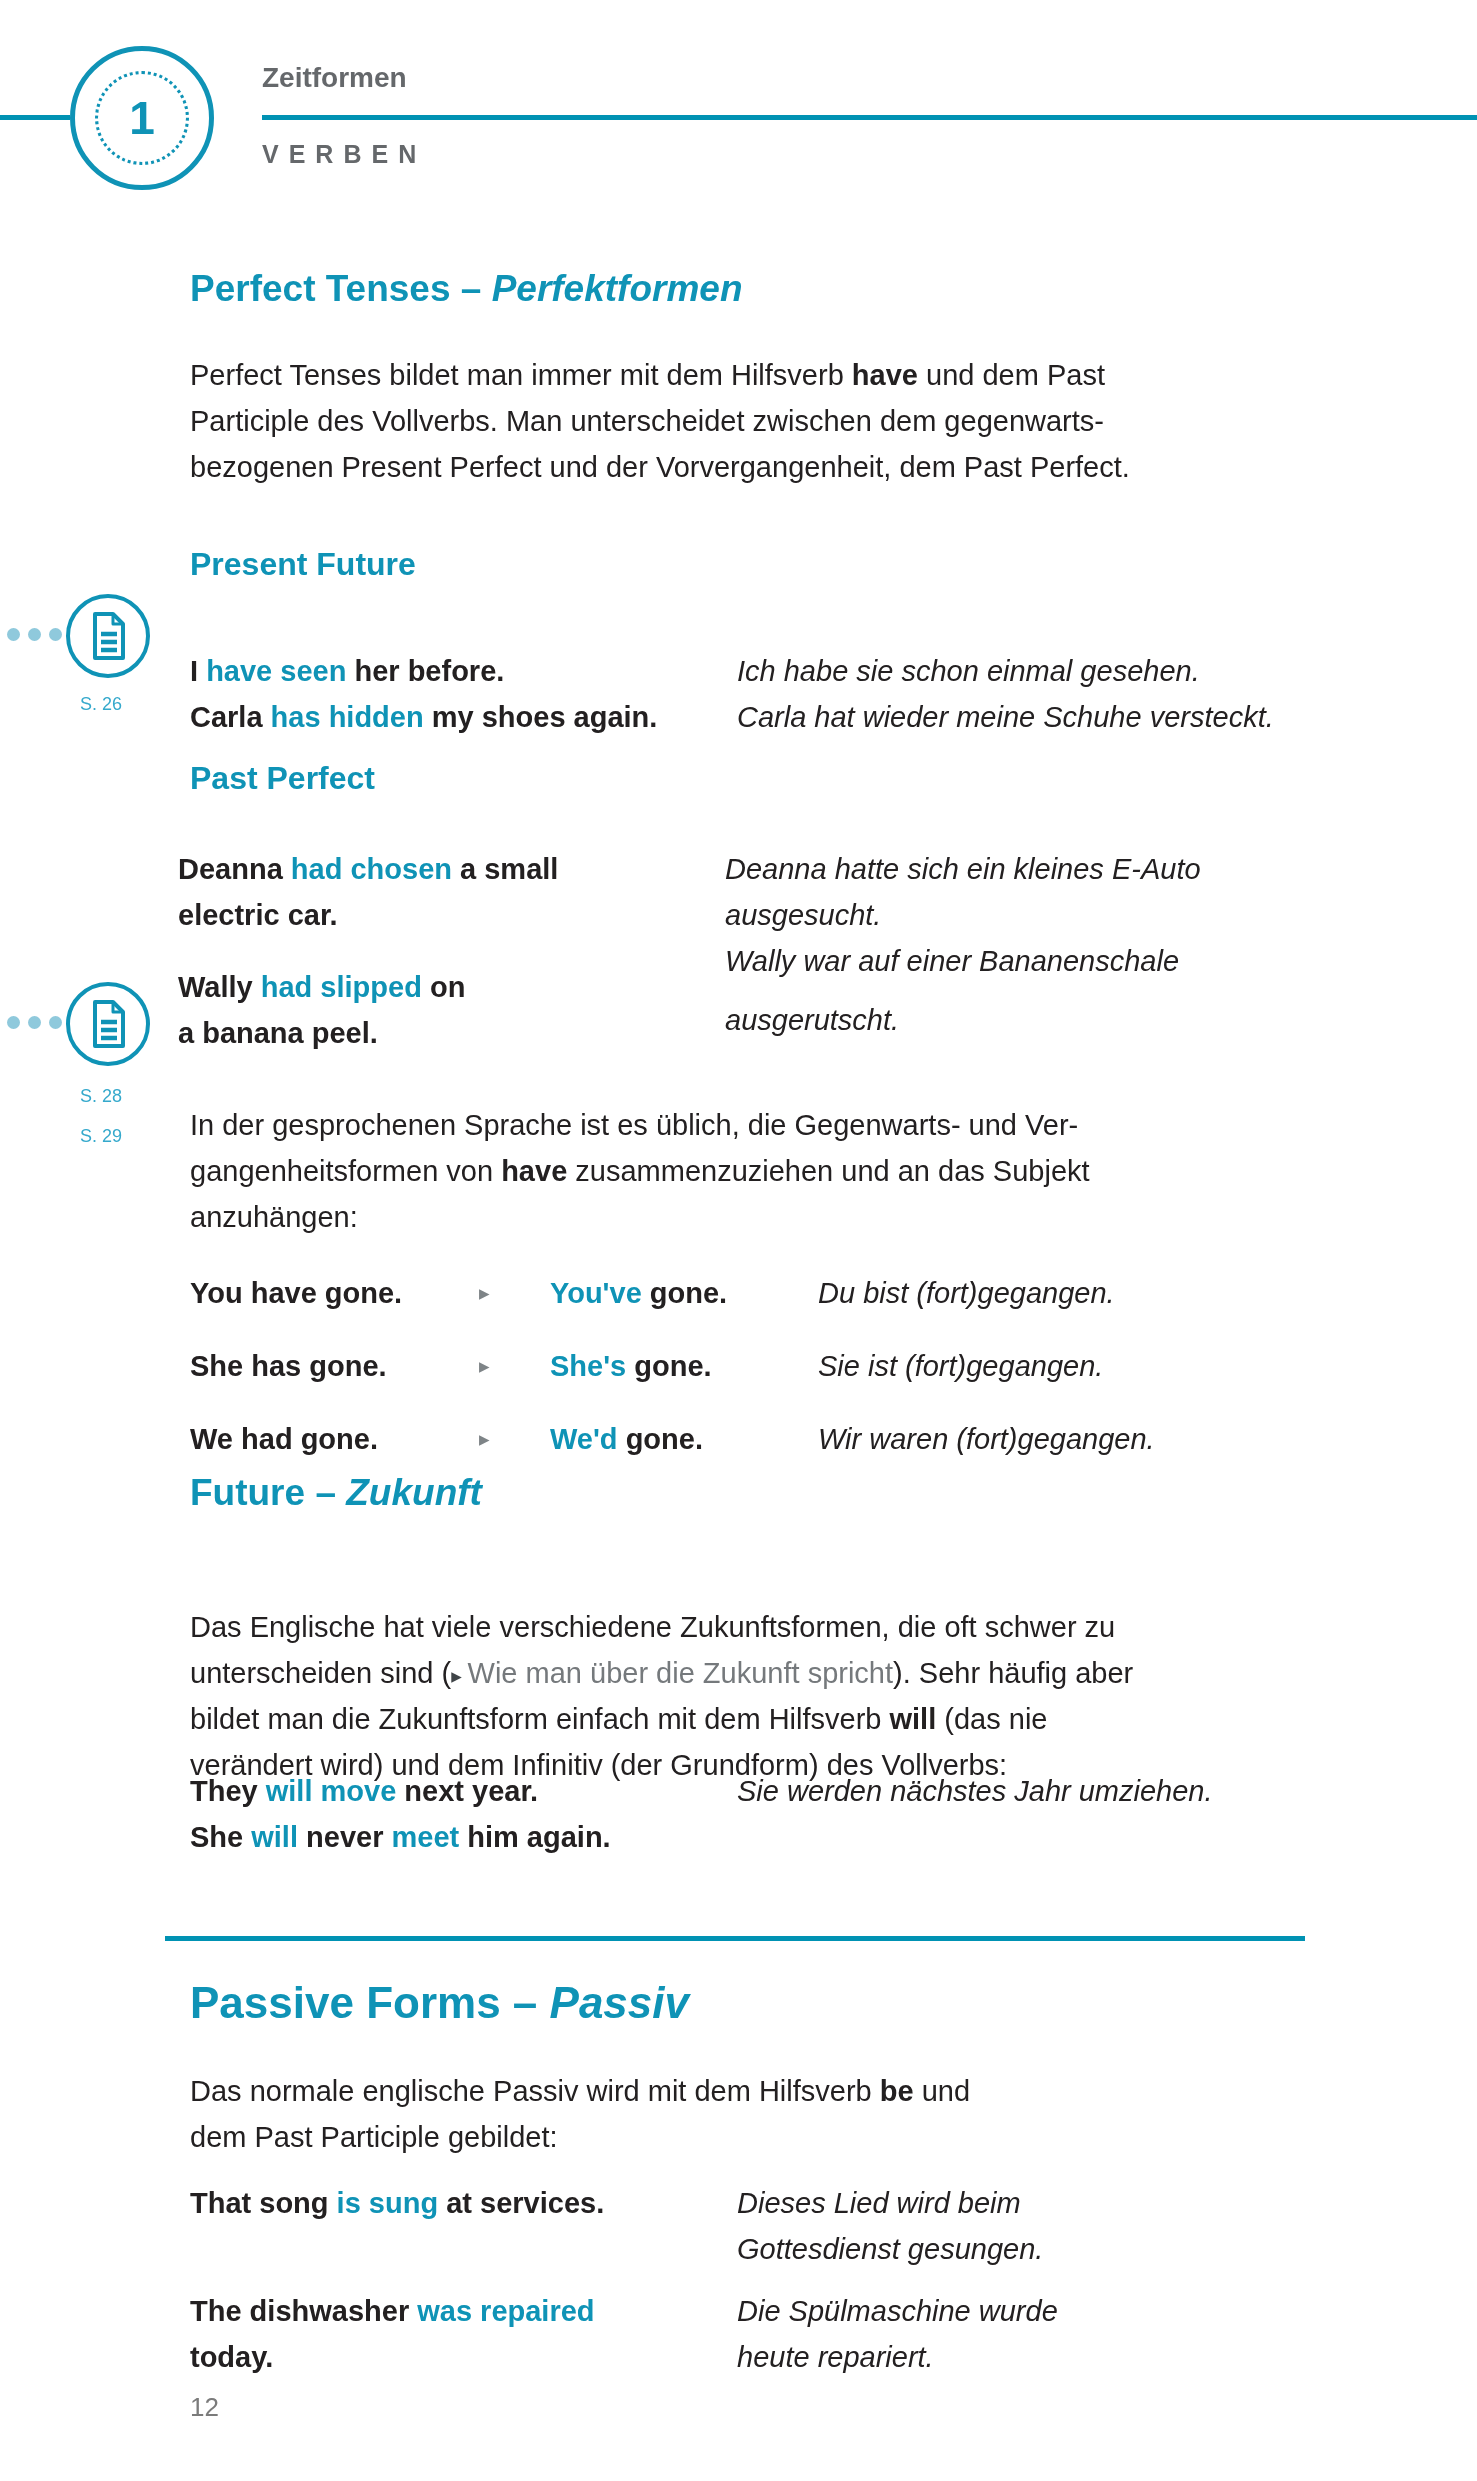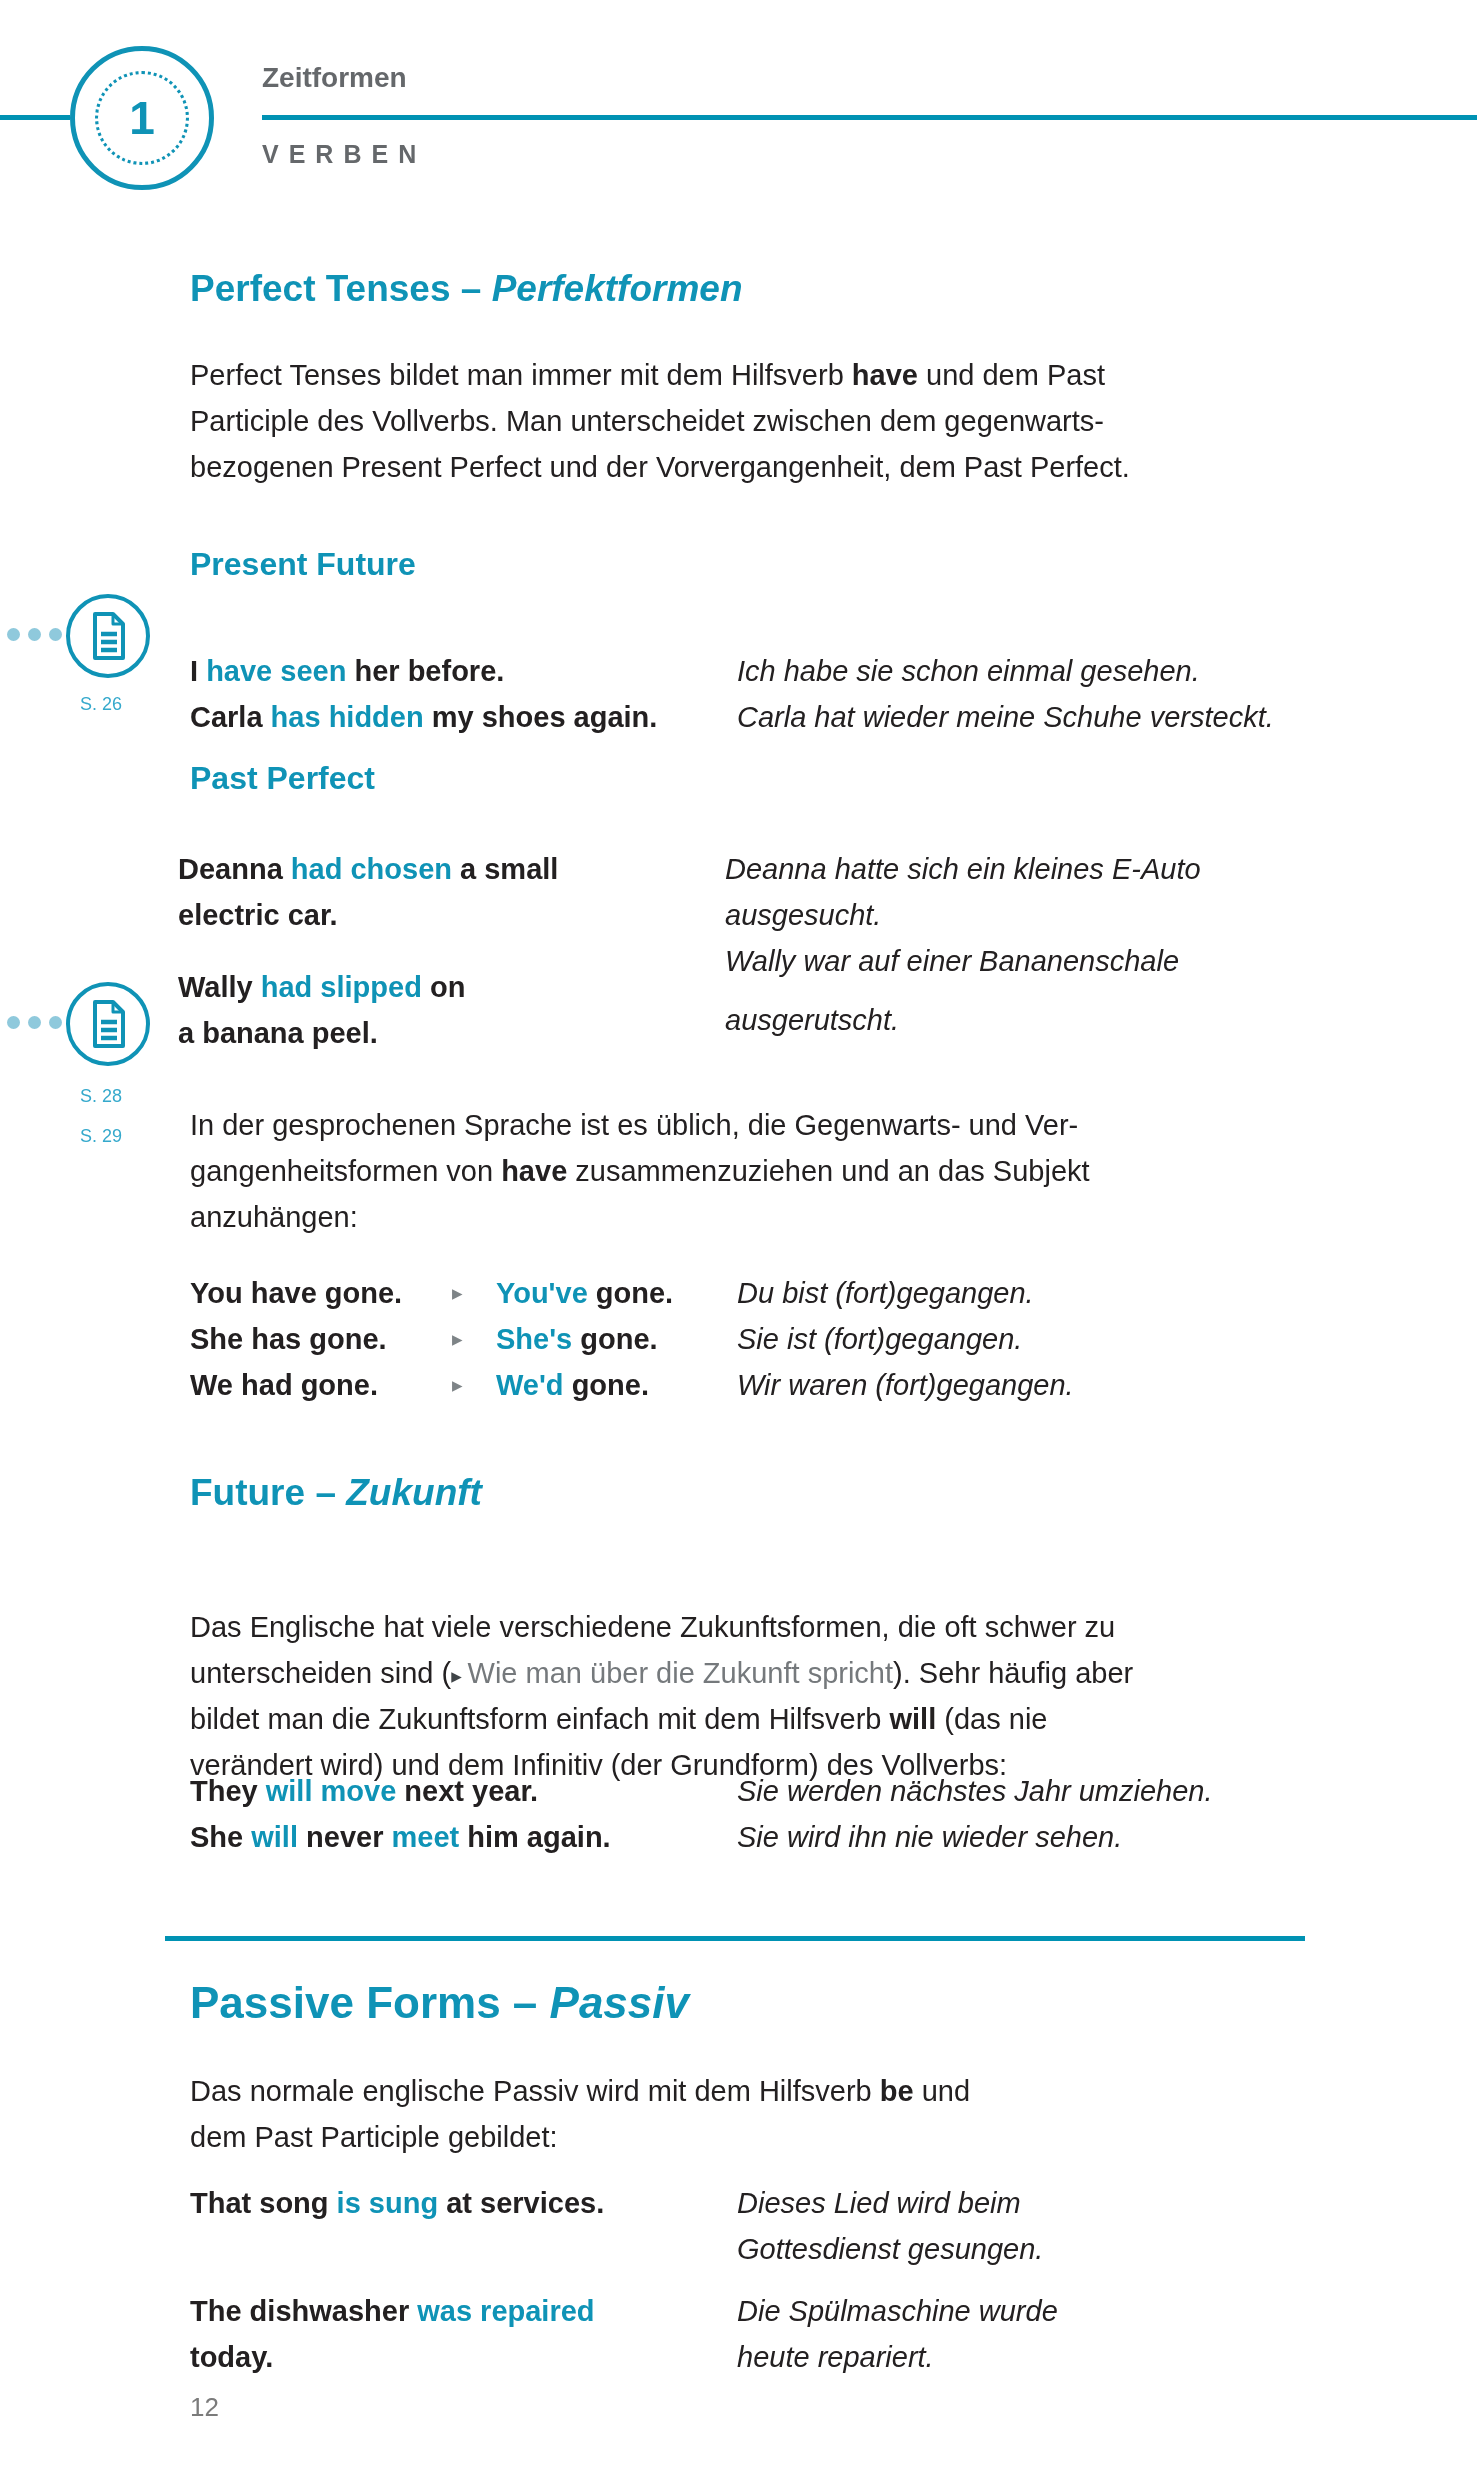--- a/index.html
+++ b/index.html
@@ -35,21 +35,21 @@
   .ln{white-space:nowrap;height:46px;line-height:46px;}
   .b{font-weight:700;}
   .hl{color:#0f93b6;}
   .ref{color:#75797c;}
   .arr{color:#3f4447;font-size:21px;}
   .ex{font-weight:700;font-size:29px;}
   .de{font-style:italic;font-weight:400;font-size:29px;color:#232021;}
   .ex-grid{display:grid;grid-template-columns:547px 1fr;}
   .gap-top{margin-top:26px;}
   .de-gap-top{margin-top:13px;}
-  .contr-grid{display:grid;grid-template-columns:262px 44px 241px 1fr;}
+  .contr-grid{display:grid;grid-template-columns:262px 44px 241px 1fr;gap:27px;}
   .contr-arrow{color:#7e8487;font-size:21px;line-height:46px;}
   .divider{left:165px;top:1936px;width:1140px;height:5px;background:#0092b3;}
   .page-num{left:190px;top:2392px;font-size:26px;color:#7b7b7b;}
   .row-gap{margin-top:16px;}
 </style>
 </head>
 <body>
 
 <div>
 
@@ -163,21 +163,20 @@
     <div class="ln"><span>Das Englische hat viele verschiedene Zukunftsformen, die oft schwer zu</span></div>
     <div class="ln"><span>unterscheiden sind (</span><span class="arr">▸ </span><span class="ref">Wie man über die Zukunft spricht</span><span>). Sehr häufig aber</span></div>
     <div class="ln"><span>bildet man die Zukunftsform einfach mit dem Hilfsverb </span><span class="b">will</span><span> (das nie</span></div>
     <div class="ln"><span>verändert wird) und dem Infinitiv (der Grundform) des Vollverbs:</span></div>
   </div>
 
   <div class="abs ex-grid" style="left:190px;top:1768px;width:1120px;">
     <div class="ln ex"><span>They </span><span class="hl">will move</span><span> next year.</span></div>
     <div class="ln de">Sie werden nächstes Jahr umziehen.</div>
     <div class="ln ex"><span>She </span><span class="hl">will</span><span> never </span><span class="hl">meet</span><span> him again.</span></div>
-    <div class="ln de">Sie wird ihn nie wieder sehen.</div>
   </div>
 
   <div class="abs divider"></div>
 
   <div class="abs h1" style="left:190px;top:1978px;"><span>Passive Forms – </span><span class="it">Passiv</span></div>
 
   <div class="abs para" style="left:190px;top:2068px;">
     <div class="ln"><span>Das normale englische Passiv wird mit dem Hilfsverb </span><span class="b">be</span><span> und</span></div>
     <div class="ln"><span>dem Past Participle gebildet:</span></div>
   </div>

